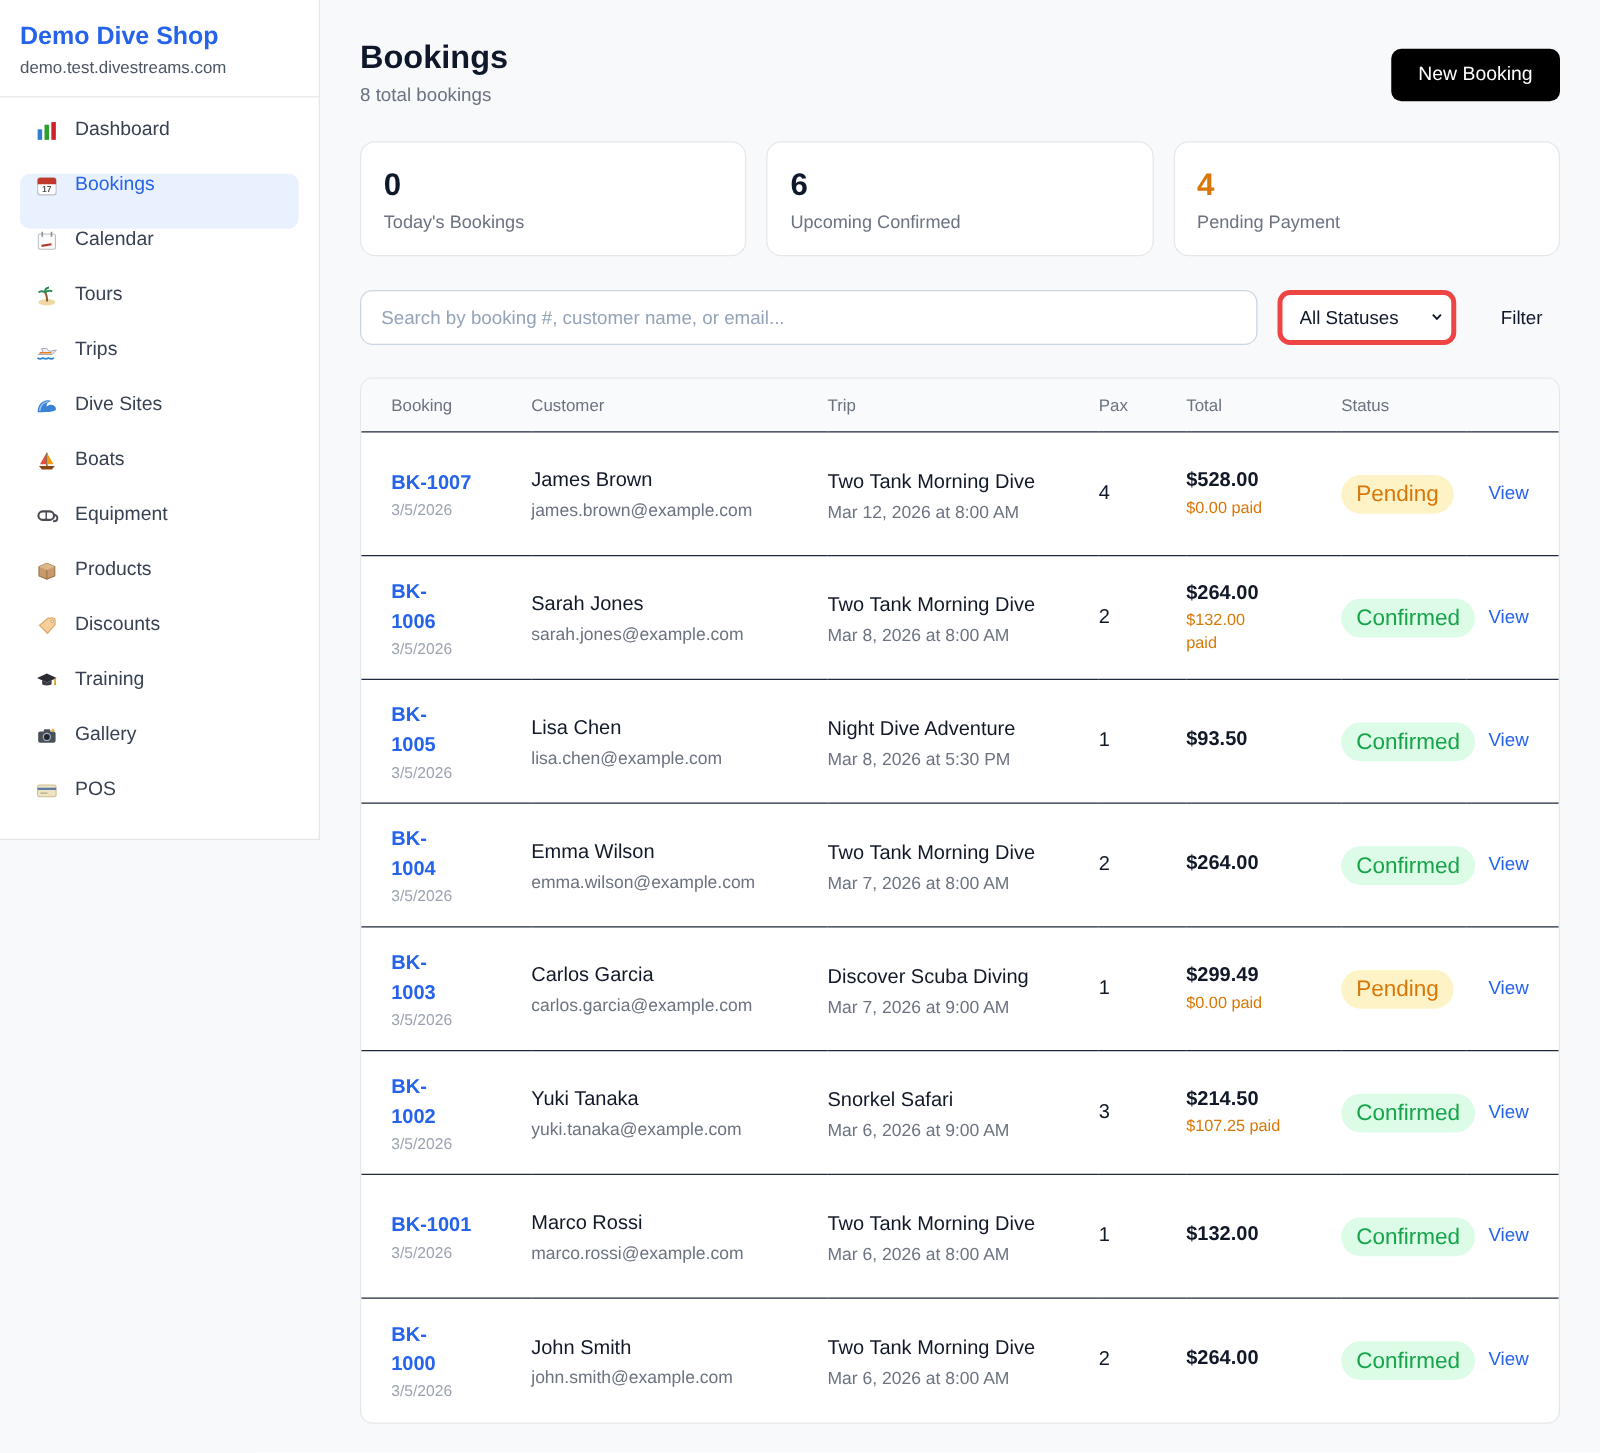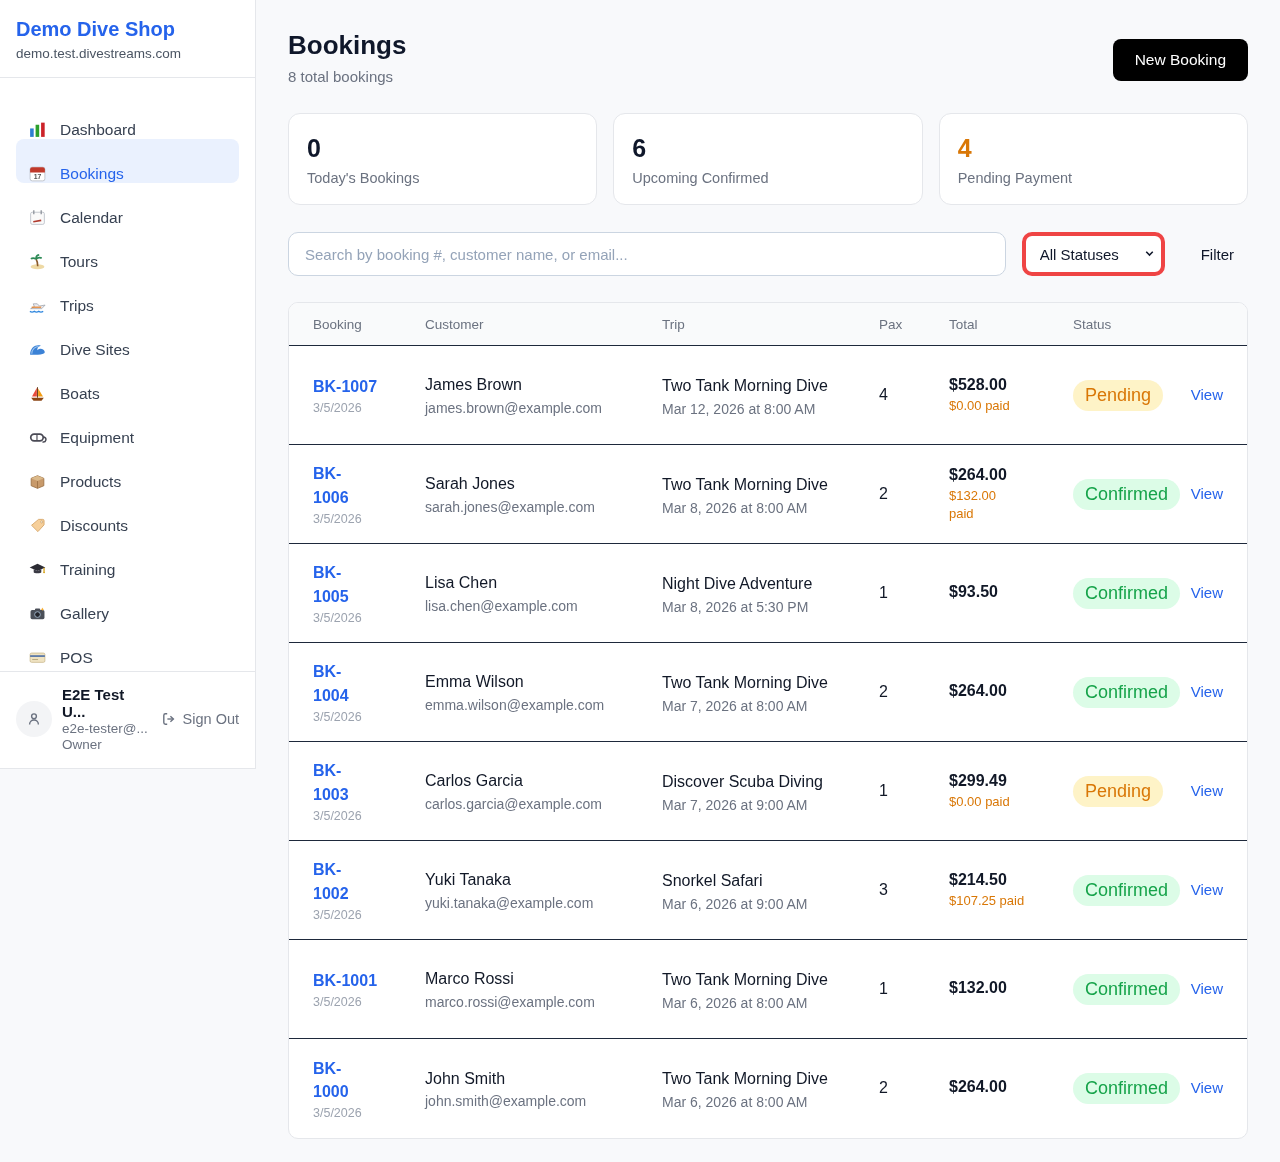--- a/index.html
+++ b/index.html
@@ -14,21 +14,21 @@
   
   .sidebar {
     width:256px; flex:0 0 256px; background:#fff;
     border-right:1px solid #e5e7eb; border-bottom:1px solid #e5e7eb;
   }
   .brand { padding:18px 16px 16px 16px; border-bottom:1px solid #e5e7eb; }
   .brand-name { font-size:20px; font-weight:700; color:#2563eb; }
   .brand-domain { font-size:13.5px; color:#4b5563; margin-top:5px; }
   .nav { padding:17px 16px 4px 16px; }
   .nav-item {
-    display:flex; align-items:flex-end; gap:13px;
+    display:flex; align-items:flex-start; gap:13px;
     height:44px; padding:0 12px; border-radius:8px;
     font-size:15.5px; color:#374151; cursor:pointer;
   }
   .nav-item.active { background:#eaf1fe; color:#2563eb; }
   .nicon { width:19px; height:19px; display:inline-flex; flex:0 0 19px; }
   .nicon svg { width:19px; height:19px; }
   .side-footer {
     border-top:1px solid #e5e7eb; padding:14px 16px 16px 16px;
     display:flex; align-items:center; gap:10px;
   }
@@ -244,41 +244,20 @@
       <span class="nicon">
           <svg viewBox="0 0 18 18">
             <rect x="2" y="4.8" width="14" height="8.8" rx="1.4" fill="#efe3c2" stroke="#cdbd92" stroke-width="0.8"></rect>
             <rect x="2" y="6.8" width="14" height="1.7" fill="#5b79a8"></rect>
             <rect x="4" y="10.4" width="5.5" height="1" fill="#b9ab85"></rect>
           </svg>
         </span>
       <span>POS</span>
     </div>
   </nav>
-  <div class="side-footer">
-    <div class="avatar">
-      <svg width="18" height="18" viewBox="0 0 18 18">
-          <circle cx="9" cy="6.3" r="2.4" fill="none" stroke="#6b7280" stroke-width="1.4"></circle>
-          <path d="M4.6 14.4 a4.4 4.4 0 0 1 8.8 0" fill="none" stroke="#6b7280" stroke-width="1.4"></path>
-        </svg>
-    </div>
-    <div class="user-meta">
-      <div class="user-name">E2E Test U...</div>
-      <div class="user-email">e2e-tester@...</div>
-      <div class="user-role">Owner</div>
-    </div>
-    <div class="signout">
-      <svg width="16" height="16" viewBox="0 0 16 16">
-          <path d="M6.2 2.8 H4.4 A1.6 1.6 0 0 0 2.8 4.4 v7.2 A1.6 1.6 0 0 0 4.4 13.2 H6.2" fill="none" stroke="#6b7280" stroke-width="1.4"></path>
-          <path d="M9.4 5.2 L12.4 8 L9.4 10.8" fill="none" stroke="#6b7280" stroke-width="1.4"></path>
-          <line x1="12.2" y1="8" x2="6.4" y2="8" stroke="#6b7280" stroke-width="1.4"></line>
-        </svg>
-      <span>Sign Out</span>
-    </div>
-  </div>
 </aside>
 
 <main class="main">
   <div class="page-head">
     <div>
       <div class="page-title">Bookings</div>
       <div class="page-sub">8 total bookings</div>
     </div>
     <button class="btn-primary">New Booking</button>
   </div>

